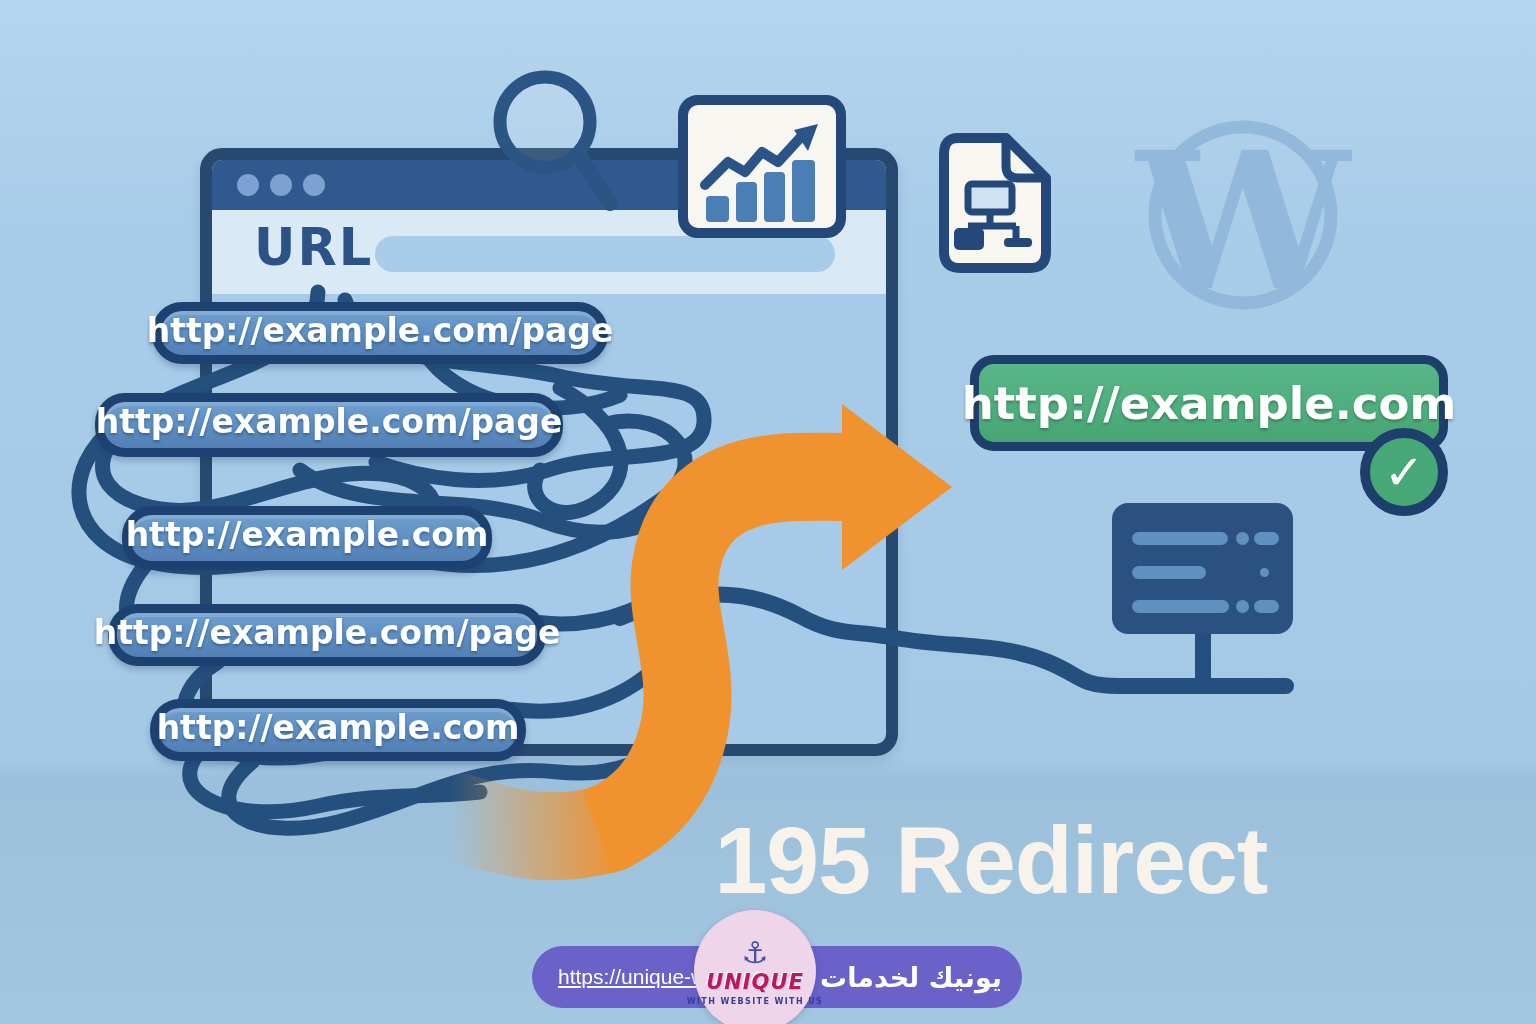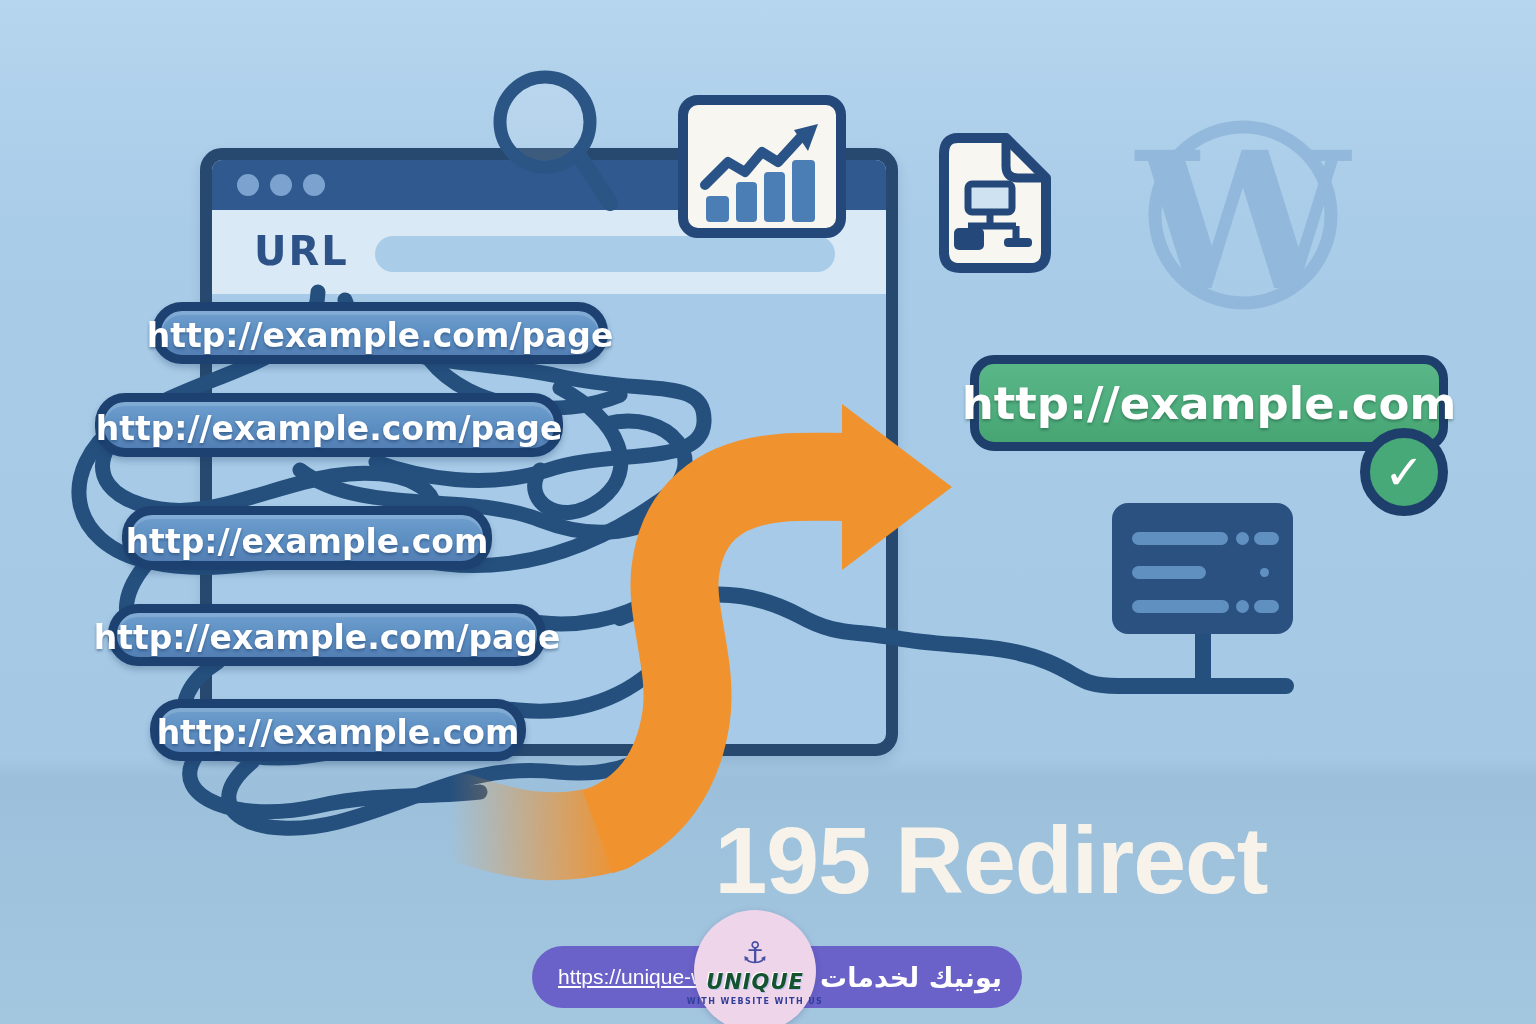--- a/index.html
+++ b/index.html
@@ -20,25 +20,25 @@
   #footer-pill{z-index:7;}
   #footer-logo{z-index:8;}
 
   
   #window{left:200px;top:148px;width:698px;height:608px;border:12px solid #27496f;
     border-radius:22px;background:linear-gradient(180deg,#c6def1 0%,#a6cae7 16%,#a6cae7 100%);
     box-shadow:0 6px 12px rgba(38,68,110,.15);overflow:hidden;}
   #titlebar{position:absolute;left:0;top:0;width:100%;height:50px;background:#30598f;}
   .dot{position:absolute;top:14px;width:22px;height:22px;border-radius:50%;background:#7ca3cf;}
   #urlrow{position:absolute;left:0;top:50px;width:100%;height:84px;background:#d9e9f6;}
-  #url-label{position:absolute;left:42px;top:18px;font-size:40px;font-weight:bold;color:#2d5288;letter-spacing:2px;}
+  #url-label{position:absolute;left:42px;top:8px;font-size:51px;font-weight:bold;color:#2d5288;letter-spacing:2px;}
   #addressbar{position:absolute;left:163px;top:26px;width:460px;height:36px;border-radius:18px;background:#a9cce9;}
 
   
-  .pill{display:flex;align-items:flex-end;justify-content:center;
+  .pill{display:flex;align-items:flex-start;justify-content:center;
     border:9px solid #1d4271;border-radius:30px;
     background:linear-gradient(180deg,#6f9fce 0%,#5c8ec2 55%,#537fb4 100%);
     box-shadow:0 4px 6px rgba(23,53,94,.25), inset 0 4px 0 rgba(255,255,255,.14);
     color:#fff;font-weight:bold;font-size:33px;white-space:nowrap;
     text-shadow:0 2px 3px rgba(23,53,94,.45);}
   #pill1{left:152px;top:302px;width:456px;height:62px;}
   #pill2{left:95px;top:393px;width:468px;height:64px;}
   #pill3{left:122px;top:506px;width:370px;height:64px;}
   #pill4{left:108px;top:604px;width:438px;height:62px;}
   #pill5{left:150px;top:699px;width:376px;height:62px;}
@@ -64,21 +64,21 @@
   
   #footer-pill{left:532px;top:946px;width:490px;height:62px;border-radius:31px;background:#6a61c9;}
   #footer-link{position:absolute;left:26px;top:50%;transform:translateY(-50%);
     color:#fff;font-size:21px;text-decoration:underline;font-family:"Liberation Sans",sans-serif;}
   #footer-ar{position:absolute;right:20px;top:50%;transform:translateY(-50%);
     color:#fff;font-size:27px;font-weight:bold;direction:rtl;font-family:"DejaVu Sans",sans-serif;}
   #footer-logo{left:694px;top:910px;width:122px;height:122px;border-radius:50%;background:#efd5e9;
     display:flex;flex-direction:column;align-items:center;justify-content:center;
     box-shadow:0 2px 6px rgba(60,50,120,.25);}
   #logo-anchor{font-size:30px;color:#4550a5;line-height:1;margin-top:2px;}
-  #logo-brand{font-size:21px;font-weight:bold;font-style:italic;color:#14532d;letter-spacing:1px;
+  #logo-brand{font-size:21px;font-weight:bold;font-style:italic;color:#be185d;letter-spacing:1px;
     text-shadow:1px 1px 0 #bcc2ee,-1px -1px 0 #ffffff;margin-top:2px;}
   #logo-tagline{font-size:8px;font-weight:bold;color:#313f9b;letter-spacing:1.4px;margin-top:3px;white-space:nowrap;}
 </style>
 </head>
 <body>
 
 <div id="stage">
 
   <svg id="svg-back" width="1536" height="1024" viewBox="0 0 1536 1024">
     <g opacity="0.82">

